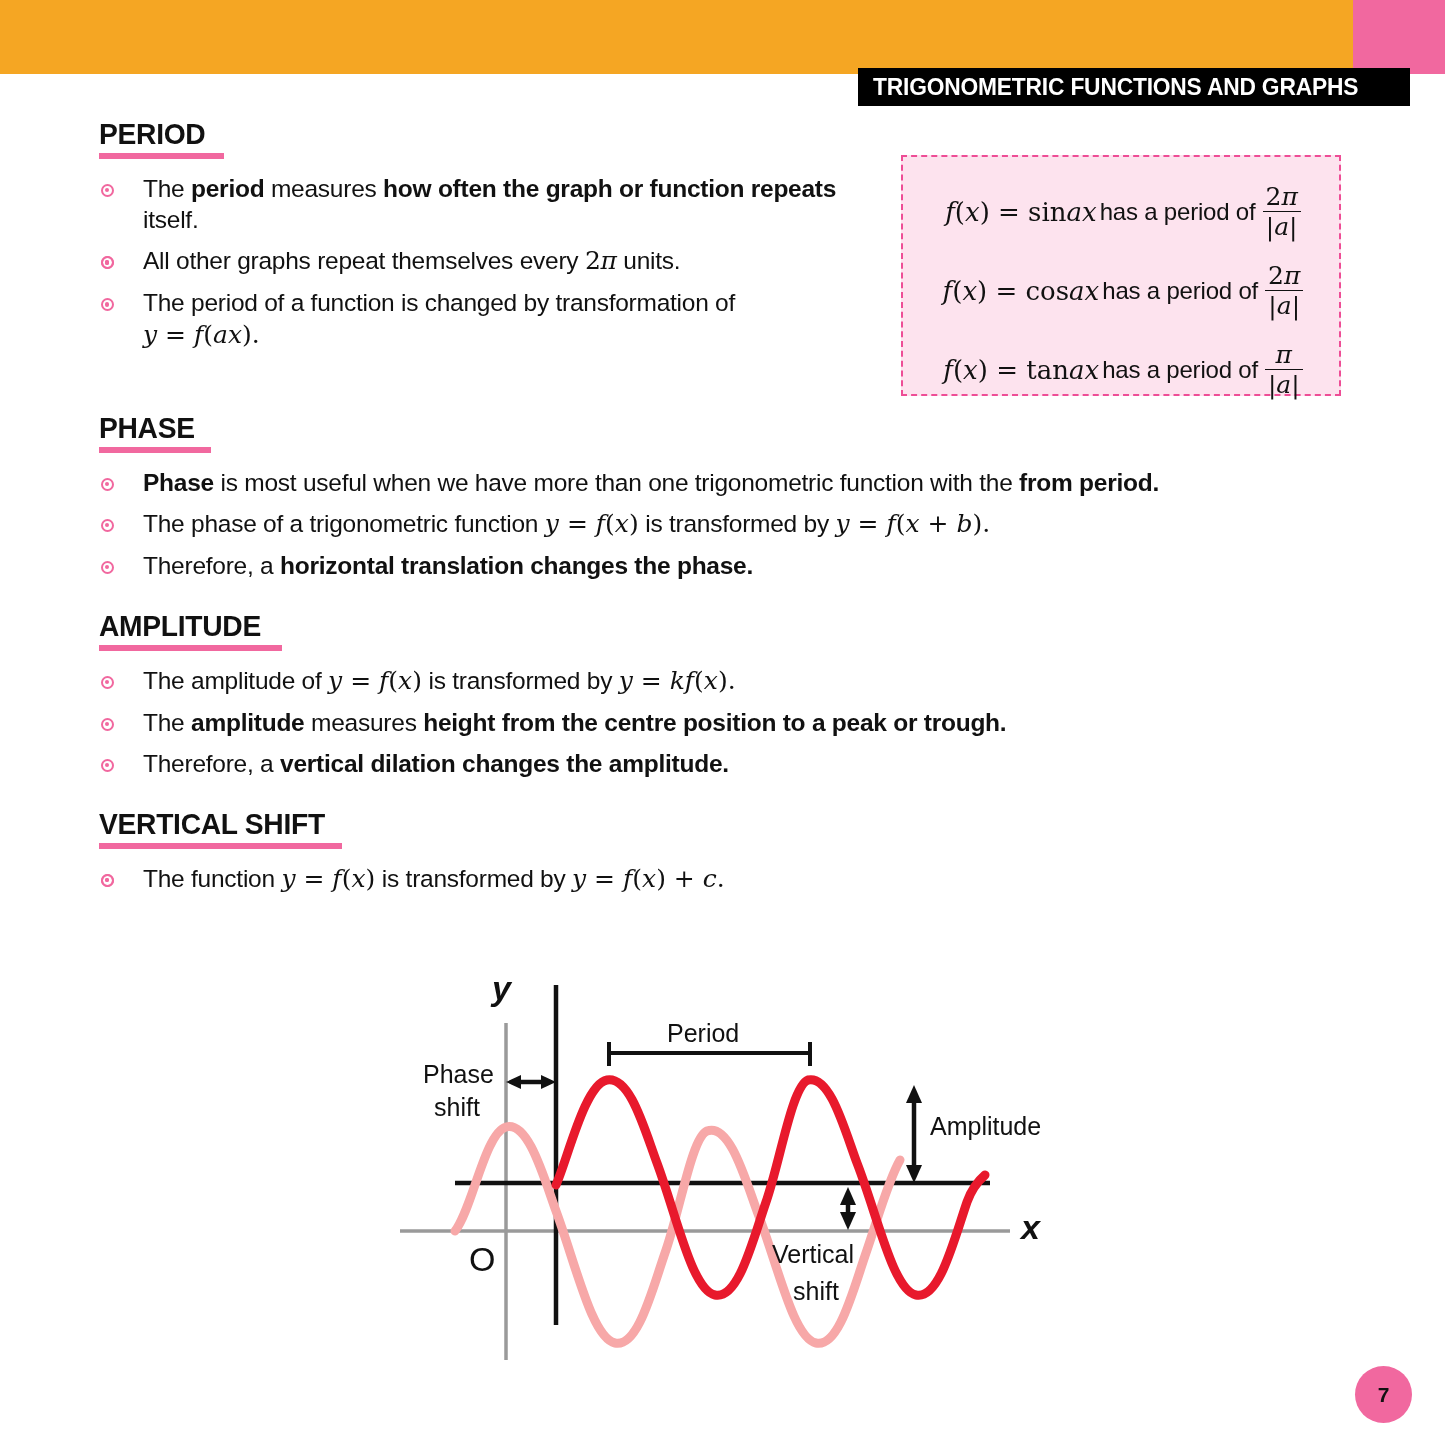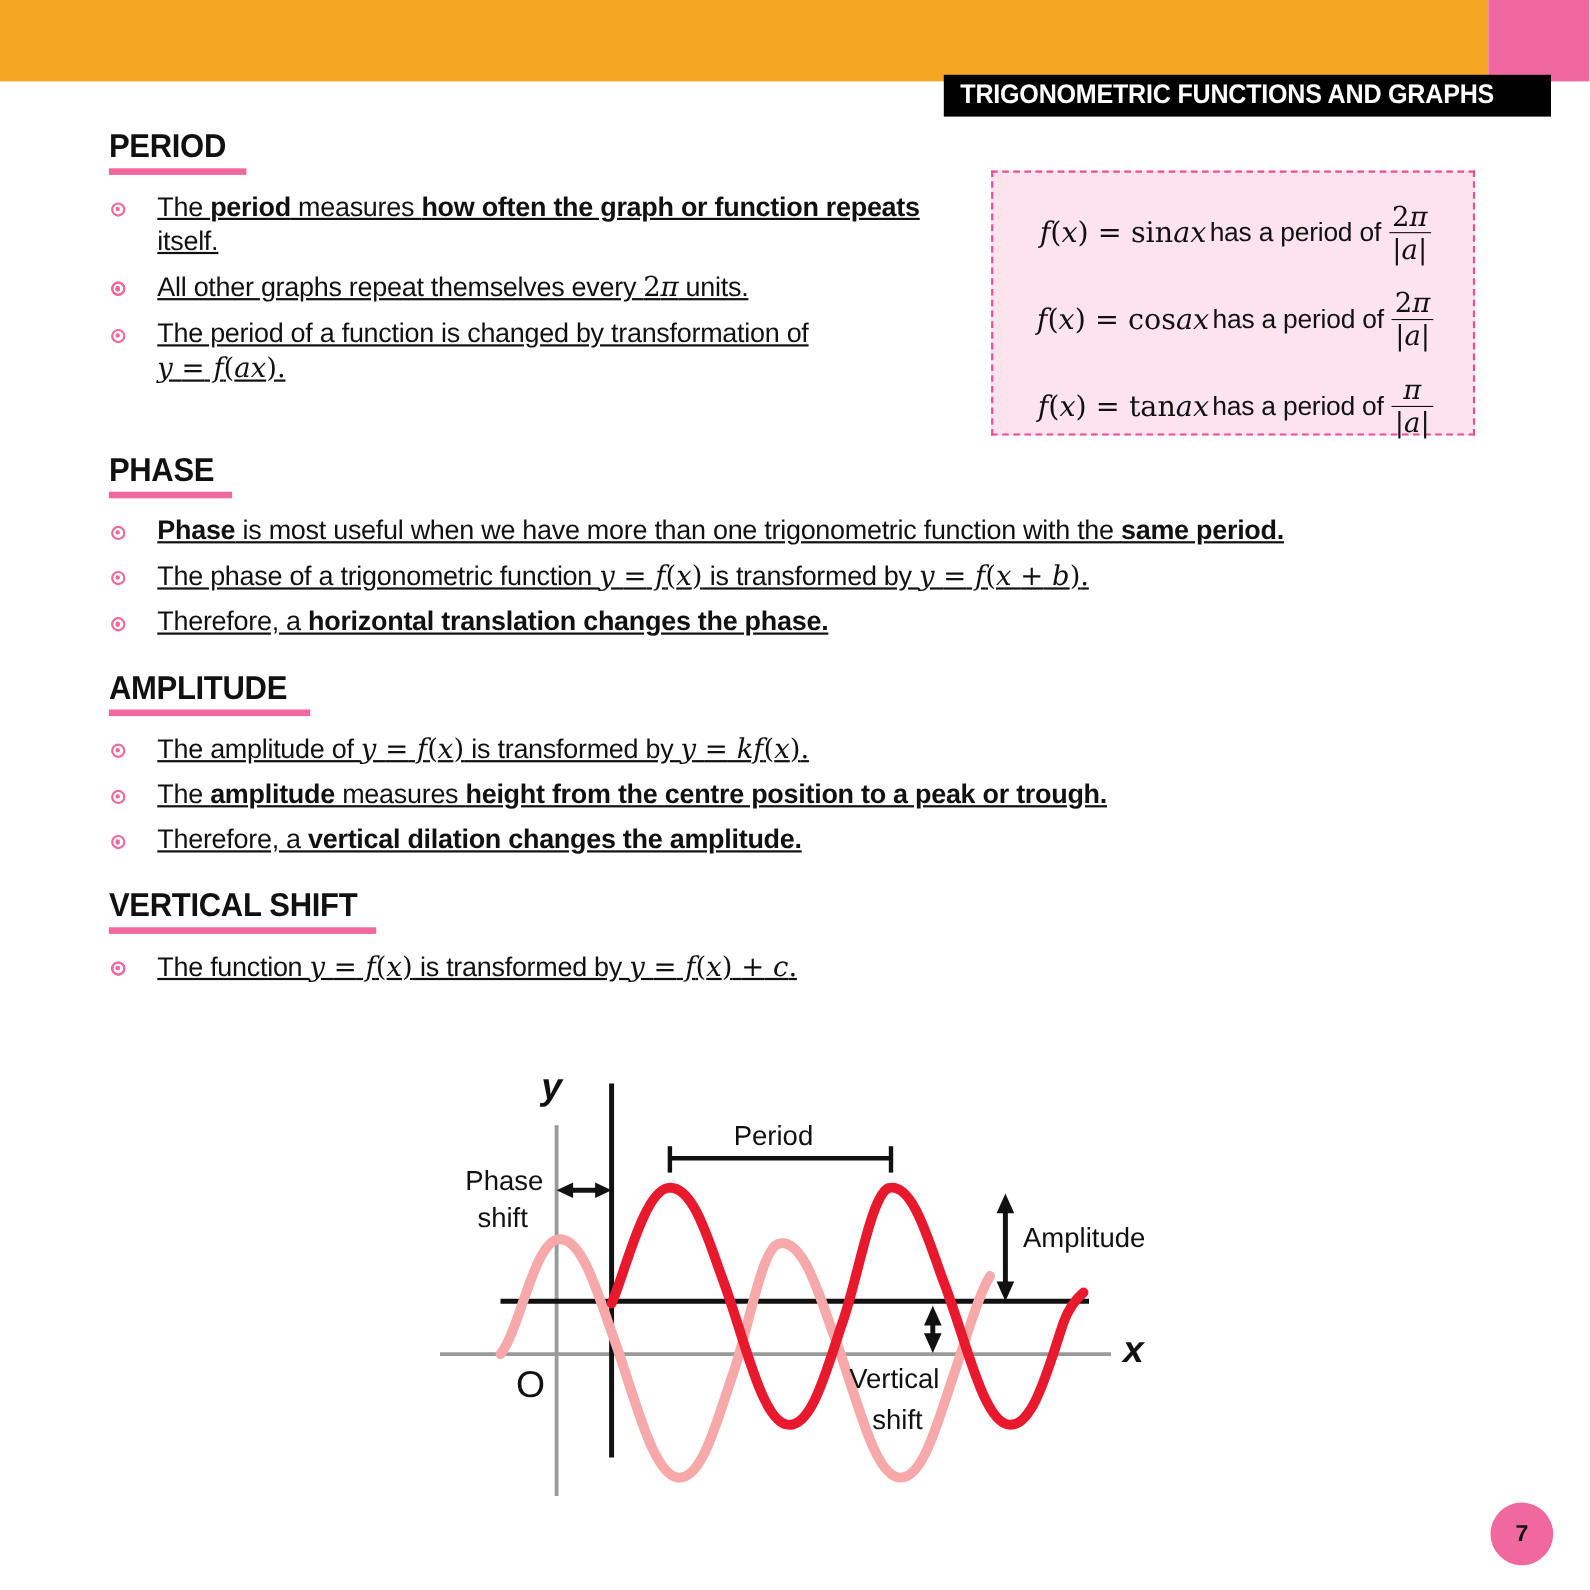--- a/index.html
+++ b/index.html
@@ -94,21 +94,20 @@
   }
   ul.bullets li {
     position: relative;
     padding-left: 44px;
     margin-bottom: 10px;
     font-family: "Liberation Sans", sans-serif;
     font-size: 24.5px;
     line-height: 1.28;
     color: #111111;
     letter-spacing: -0.25px;
-    text-decoration: underline;
   }
   ul.bullets li .bdot {
     position: absolute;
     left: 2px;
     top: 11px;
     width: 13px;
     height: 13px;
     border-radius: 50%;
     border: 2.2px solid #F1689F;
     box-sizing: border-box;
@@ -317,21 +316,21 @@
   </div>
 
   <div class="section" style="top:412px; width:1200px;">
     <div style="display:inline-block;">
       <div class="sec-head">PHASE</div>
       <div class="sec-underline" style="width:112px;"></div>
     </div>
     <ul class="bullets" style="margin-top:14px;">
       <li>
         <span class="bdot"></span>
-        <span><b>Phase</b> is most useful when we have more than one trigonometric function with the <b>same period.</b></span>
+        <span><b>Phase</b> is most useful when we have more than one trigonometric function with the <b>from period.</b></span>
       </li>
       <li>
         <span class="bdot"></span>
         <span>The phase of a trigonometric function <span class="m">y <span class="op">=</span> f<span class="op">(</span>x<span class="op">)</span></span> is transformed by <span class="m">y <span class="op">=</span> f<span class="op">(</span>x <span class="op">+</span> b<span class="op">)</span></span><span class="mu">.</span></span>
       </li>
       <li>
         <span class="bdot"></span>
         <span>Therefore, a <b>horizontal translation changes the phase.</b></span>
       </li>
     </ul>

